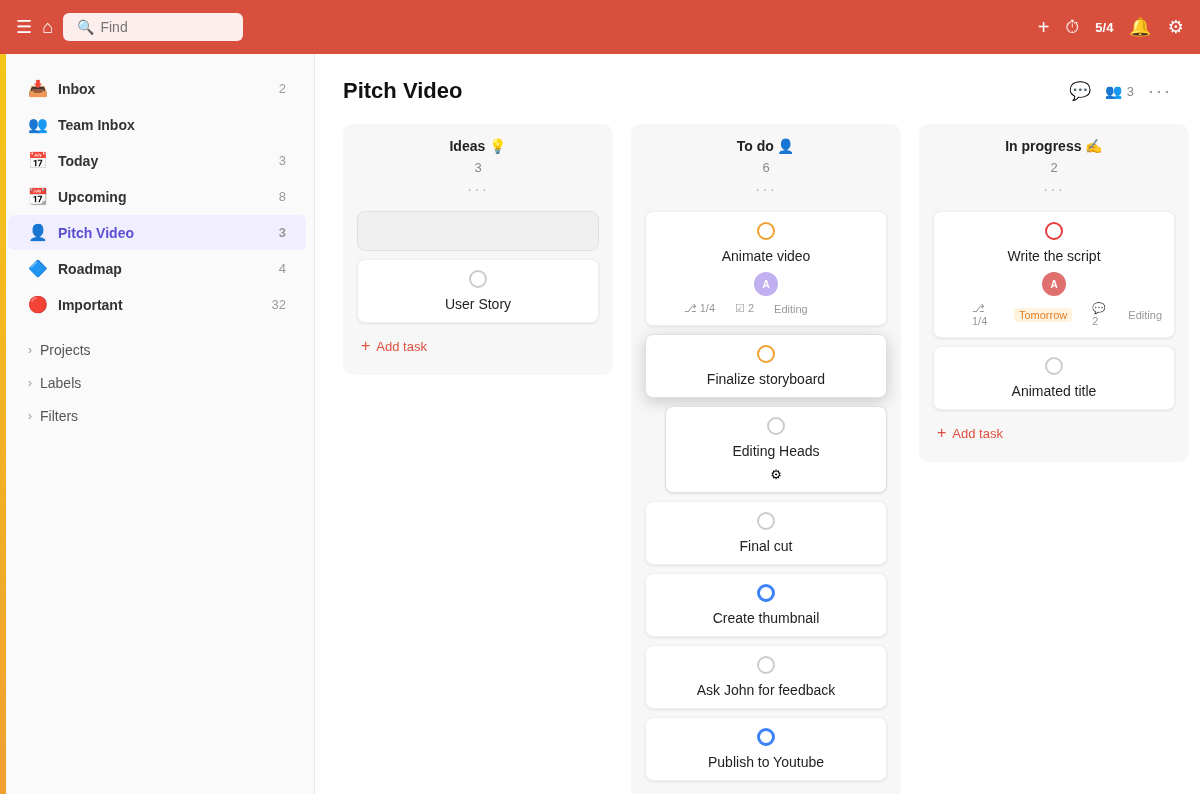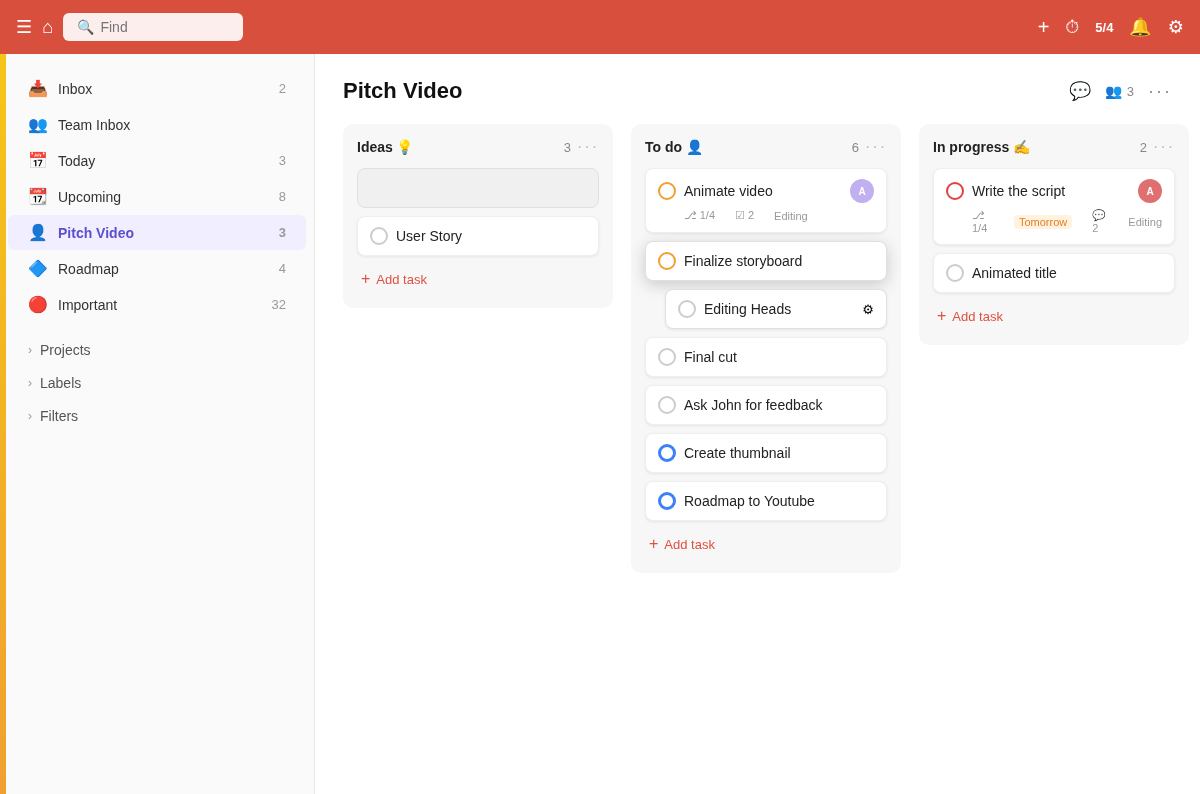--- a/index.html
+++ b/index.html
@@ -72,21 +72,21 @@
       border-radius: 6px;
       margin: 1px 8px;
       gap: 10px;
     }
     .sidebar-item.active {
       background: #f0eeff;
       color: #5b4fcf;
       font-weight: 600;
     }
     .sidebar-item .item-icon { font-size: 16px; width: 20px; text-align: center; }
-    .sidebar-item .item-label { flex: 1; }
+    .sidebar-item .item-label { flex: 1; font-weight: bold; }
     .sidebar-item .item-count { color: #999; font-size: 13px; }
     .sidebar-section {
       display: flex;
       align-items: center;
       padding: 8px 20px;
       font-size: 14px;
       color: #555;
       cursor: pointer;
       margin: 1px 8px;
       gap: 8px;
@@ -122,20 +122,21 @@
       border-radius: 10px;
       padding: 14px;
       width: 270px;
       flex-shrink: 0;
     }
     .column-header {
       display: flex;
       align-items: center;
       margin-bottom: 12px;
       gap: 6px;
+      flex-direction: column;
     }
     .column-title {
       font-size: 14px;
       font-weight: 600;
       color: #222;
       flex: 1;
     }
     .column-count { font-size: 13px; color: #888; }
     .column-more { color: #bbb; cursor: pointer; font-size: 16px; letter-spacing: 2px; }
 
@@ -146,20 +147,21 @@
       padding: 10px 12px;
       margin-bottom: 8px;
       box-shadow: 0 1px 3px rgba(0,0,0,0.08);
       cursor: pointer;
       border: 1px solid #efefef;
     }
     .task-row {
       display: flex;
       align-items: center;
       gap: 8px;
+      flex-direction: column;
     }
     .task-circle {
       width: 18px;
       height: 18px;
       border-radius: 50%;
       border: 2px solid #ccc;
       flex-shrink: 0;
     }
     .task-circle.orange { border-color: #f0a030; }
     .task-circle.blue { border-color: #3b82f6; border-width: 3px; }
@@ -390,36 +392,36 @@
 
         <div class="task-card">
           <div class="task-row">
             <div class="task-circle"></div>
             <span class="task-name">Final cut</span>
           </div>
         </div>
 
         <div class="task-card">
           <div class="task-row">
+            <div class="task-circle blue"></div>
+            <span class="task-name">Create thumbnail</span>
+          </div>
+        </div>
+
+        <div class="task-card">
+          <div class="task-row">
             <div class="task-circle"></div>
             <span class="task-name">Ask John for feedback</span>
           </div>
         </div>
 
         <div class="task-card">
           <div class="task-row">
             <div class="task-circle blue"></div>
-            <span class="task-name">Create thumbnail</span>
-          </div>
-        </div>
-
-        <div class="task-card">
-          <div class="task-row">
-            <div class="task-circle blue"></div>
-            <span class="task-name">Roadmap to Youtube</span>
+            <span class="task-name">Publish to Youtube</span>
           </div>
         </div>
         <div class="add-task-btn">
           <span class="add-task-plus">+</span>
           <span>Add task</span>
         </div>
       </div>
 
       <div class="column">
         <div class="column-header">

